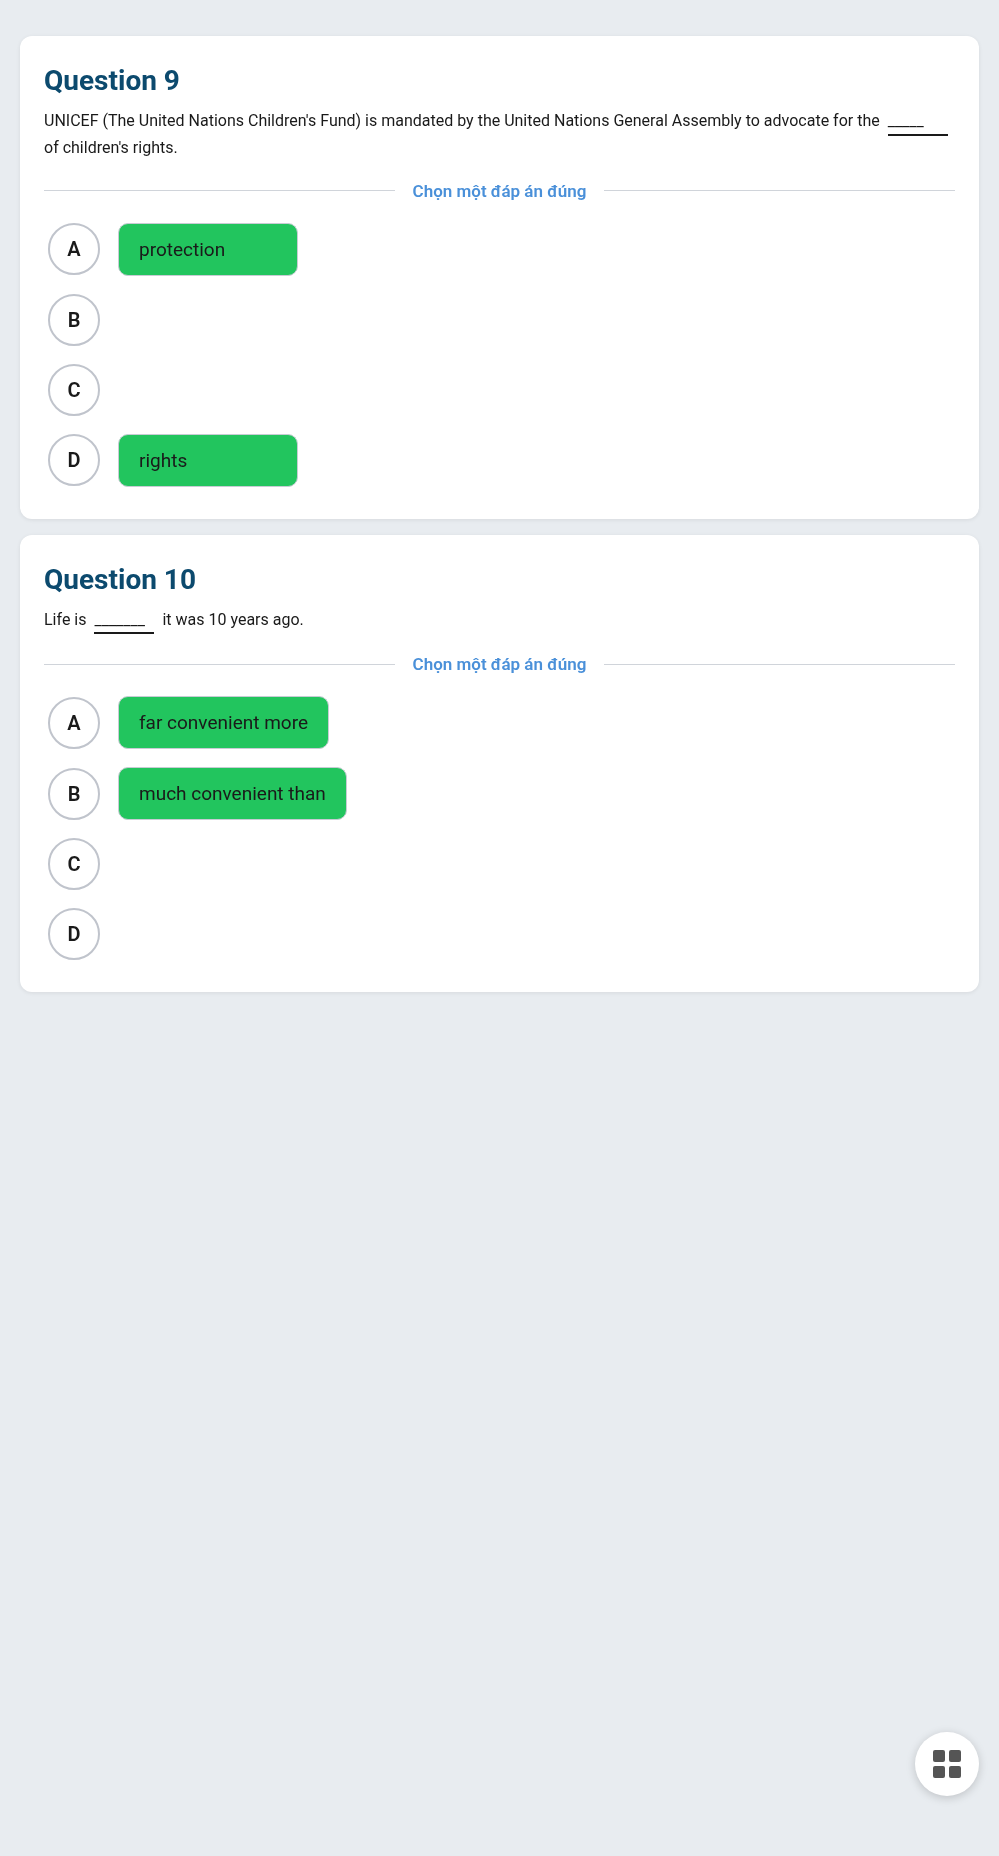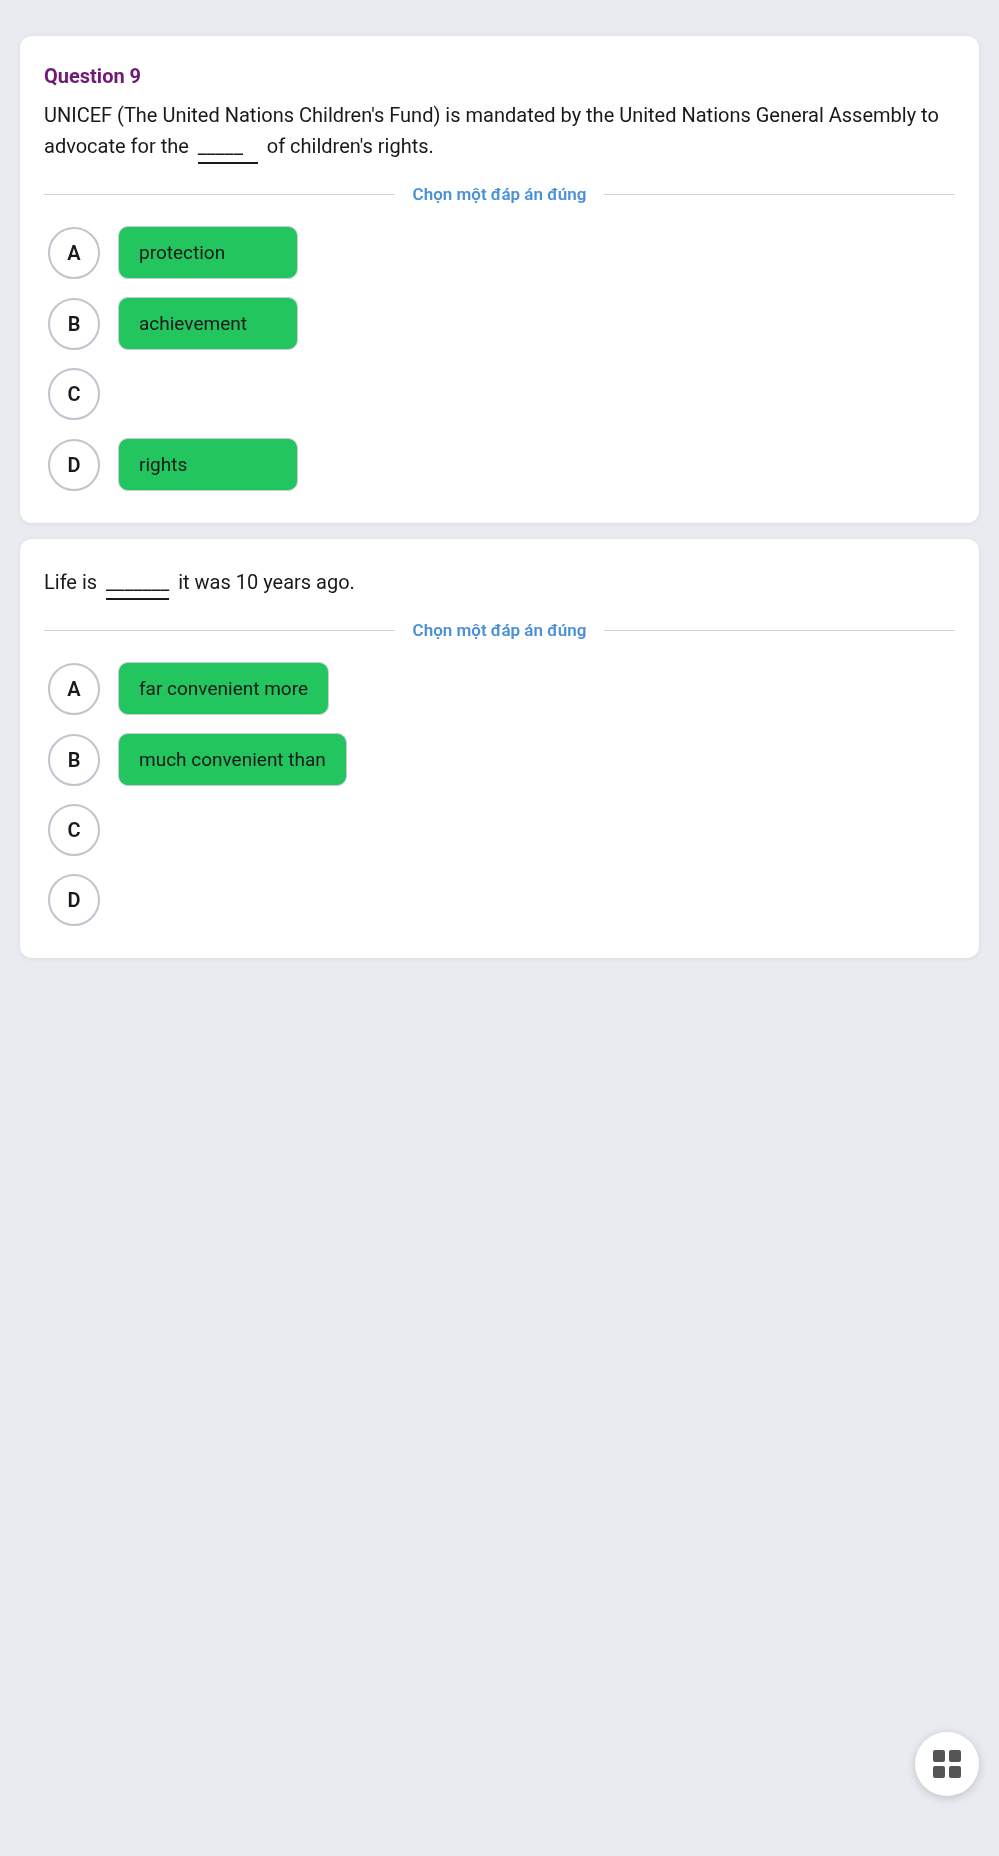--- a/index.html
+++ b/index.html
@@ -18,28 +18,28 @@
 
     .question-card {
       background: #ffffff;
       border-radius: 12px;
       margin: 16px 20px;
       padding: 28px 24px 32px 24px;
       box-shadow: 0 1px 4px rgba(0,0,0,0.08);
     }
 
     .question-title {
-      font-size: 20px;
+      font-size: 28px;
       font-weight: 700;
-      color: #701a75;
+      color: #0c4a6e;
       margin-bottom: 12px;
     }
 
     .question-text {
-      font-size: 20px;
+      font-size: 16px;
       color: #1a1a1a;
       line-height: 1.55;
       margin-bottom: 20px;
     }
 
     .blank {
       display: inline-block;
       border-bottom: 2px solid #1a1a1a;
       min-width: 60px;
       margin: 0 4px;
@@ -151,33 +151,33 @@
     <div class="divider-line"></div>
   </div>
 
   <div class="options-list">
     <div class="option-row">
       <div class="option-circle">A</div>
       <div class="option-box">protection</div>
     </div>
     <div class="option-row">
       <div class="option-circle">B</div>
-      <div class="option-box">achievement</div>
     </div>
     <div class="option-row">
       <div class="option-circle">C</div>
     </div>
     <div class="option-row">
       <div class="option-circle">D</div>
       <div class="option-box">rights</div>
     </div>
   </div>
 </div>
 
 <div class="question-card">
+  <div class="question-title">Question 10</div>
   <div class="question-text">
     <span>Life is</span>
     <span class="blank">_______</span>
     <span>it was 10 years ago.</span>
   </div>
 
   <div class="divider-row">
     <div class="divider-line"></div>
     <span class="divider-label">Chọn một đáp án đúng</span>
     <div class="divider-line"></div>

